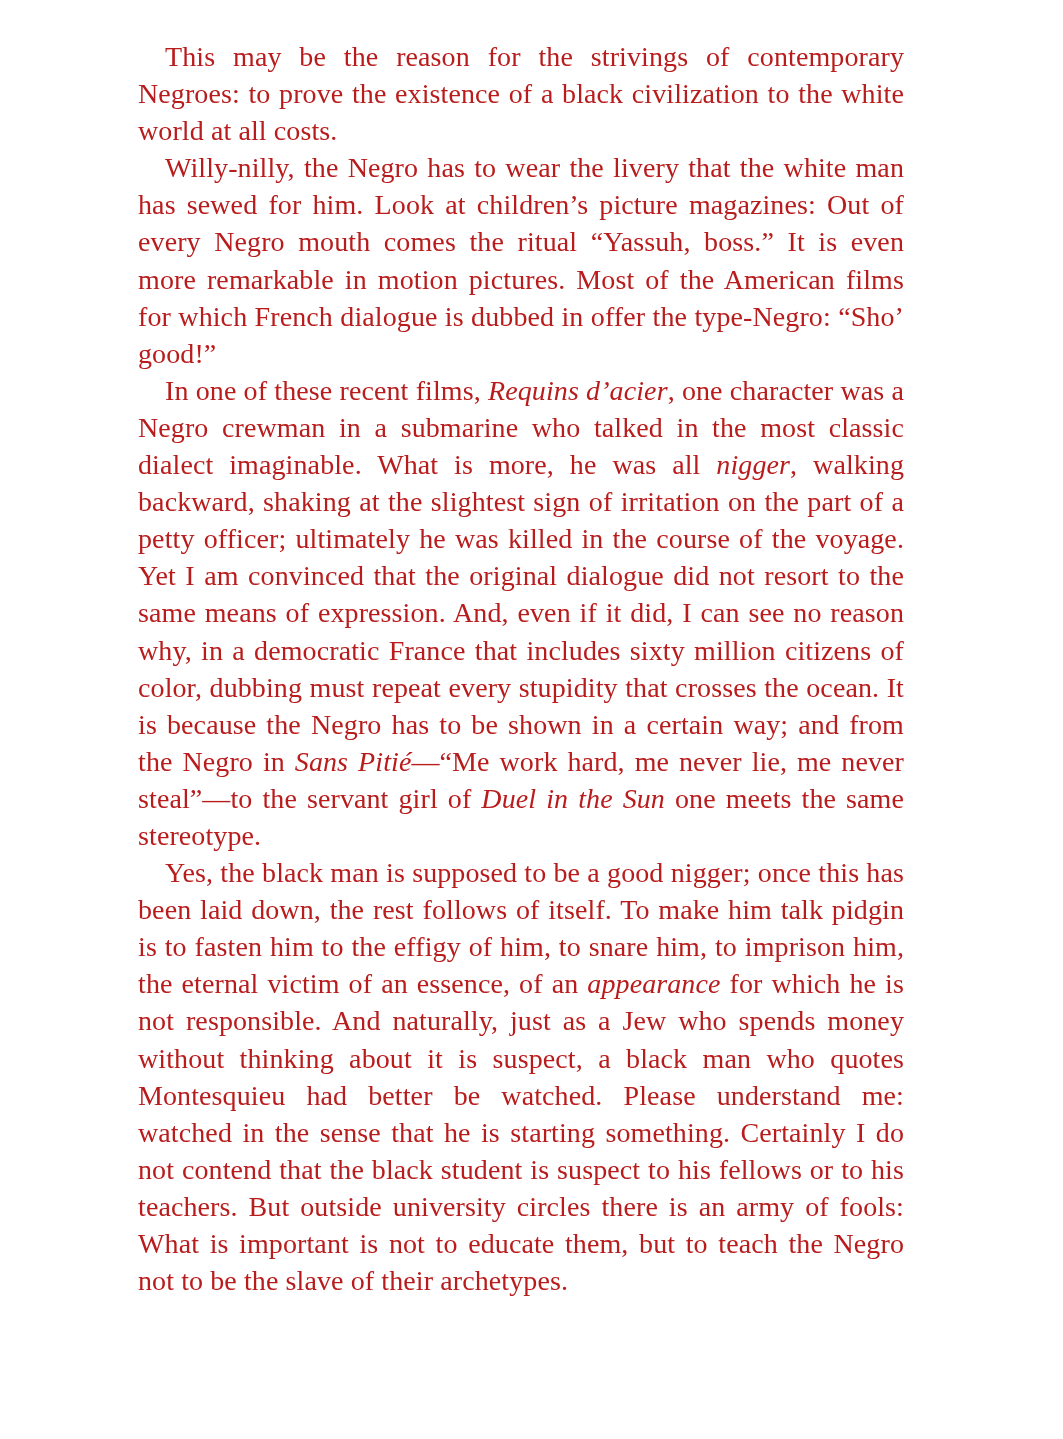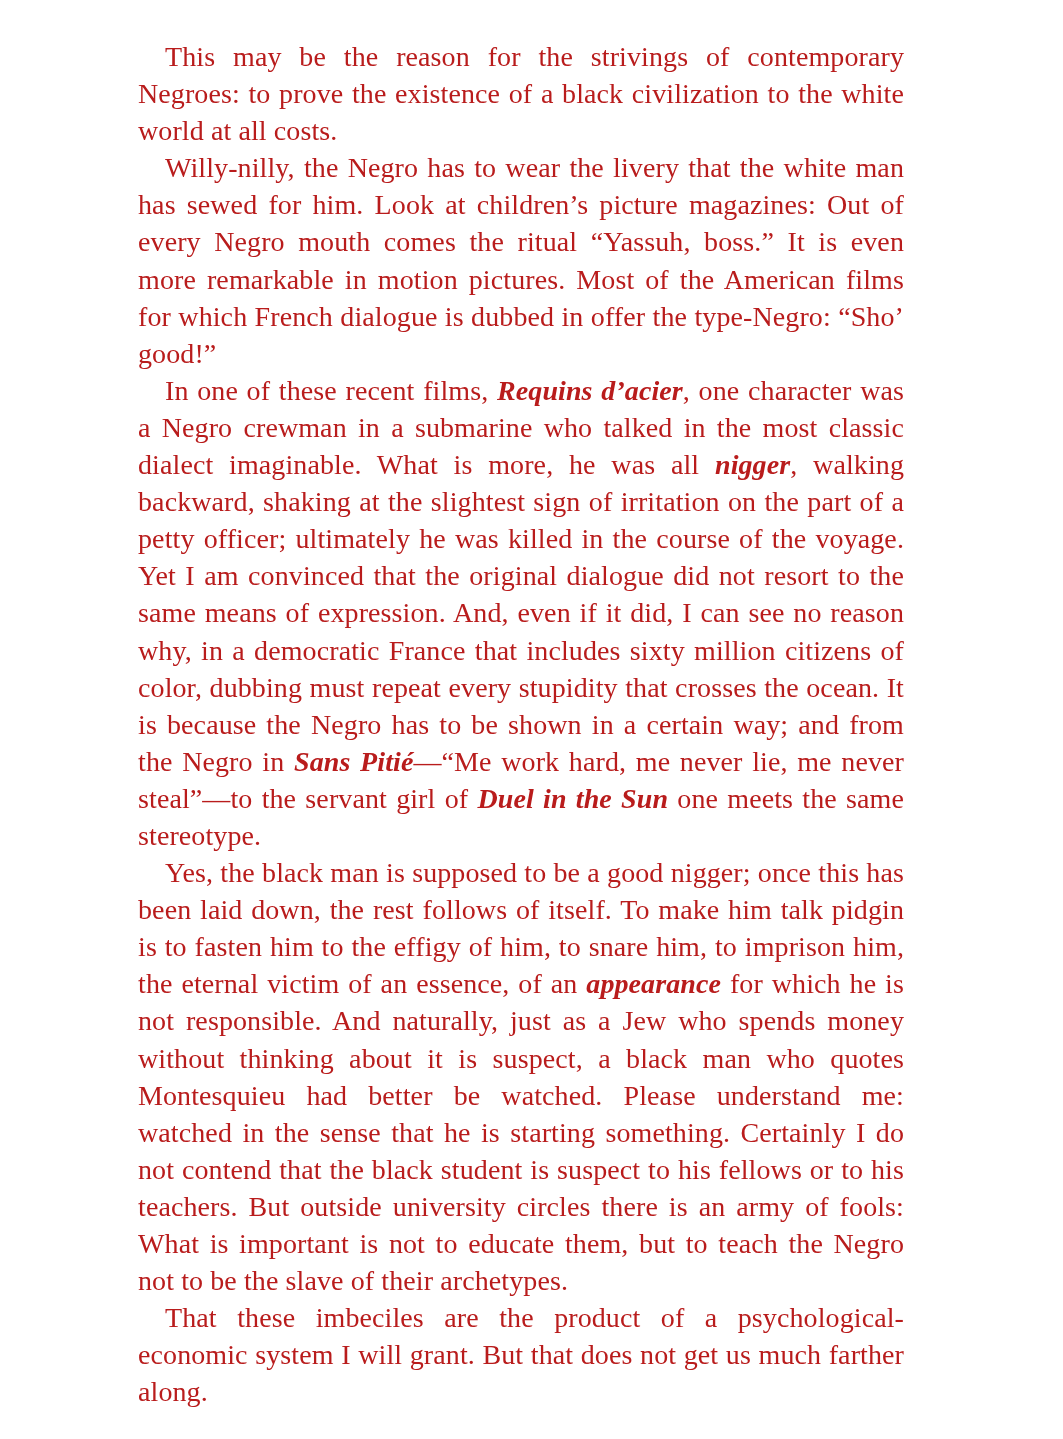--- a/index.html
+++ b/index.html
@@ -31,27 +31,25 @@
     letter-spacing: 0.1px;
   }
   .para {
     margin: 0;
     padding: 0;
     text-indent: 27px;
     text-align: justify;
   }
   .para em {
     font-style: italic;
-    font-weight: bold;
   }
 </style>
 </head>
 <body>
 
 <div class="page">
   <div class="text-block">
       <p class="para"><span>This may be the reason for the strivings of contemporary Negroes: to prove the existence of a black civilization to the white world at all costs.</span></p>
       <p class="para"><span>Willy-nilly, the Negro has to wear the livery that the white man has sewed for him. Look at children’s picture magazines: Out of every Negro mouth comes the ritual “Yassuh, boss.” It is even more remarkable in motion pictures. Most of the American films for which French dialogue is dubbed in offer the type-Negro: “Sho’ good!”</span></p>
       <p class="para"><span>In one of these recent films, </span><em>Requins d’acier</em><span>, one character was a Negro crewman in a submarine who talked in the most classic dialect imaginable. What is more, he was all </span><em>nigger</em><span>, walking backward, shaking at the slightest sign of irritation on the part of a petty officer; ultimately he was killed in the course of the voyage. Yet I am convinced that the original dialogue did not resort to the same means of expression. And, even if it did, I can see no reason why, in a democratic France that includes sixty million citizens of color, dubbing must repeat every stupidity that crosses the ocean. It is because the Negro has to be shown in a certain way; and from the Negro in </span><em>Sans Pitié</em><span>—“Me work hard, me never lie, me never steal”—to the servant girl of </span><em>Duel in the Sun</em><span> one meets the same stereotype.</span></p>
       <p class="para"><span>Yes, the black man is supposed to be a good nigger; once this has been laid down, the rest follows of itself. To make him talk pidgin is to fasten him to the effigy of him, to snare him, to imprison him, the eternal victim of an essence, of an </span><em>appearance</em><span> for which he is not responsible. And naturally, just as a Jew who spends money without thinking about it is suspect, a black man who quotes Montesquieu had better be watched. Please understand me: watched in the sense that he is starting something. Certainly I do not contend that the black student is suspect to his fellows or to his teachers. But outside university circles there is an army of fools: What is important is not to educate them, but to teach the Negro not to be the slave of their archetypes.</span></p>
-      <p class="para"><span>That these imbeciles are the product of a psychological-economic system I will grant. But that does not get us much farther along.</span></p>
     </div>
 </div>
 
 </body></html>

